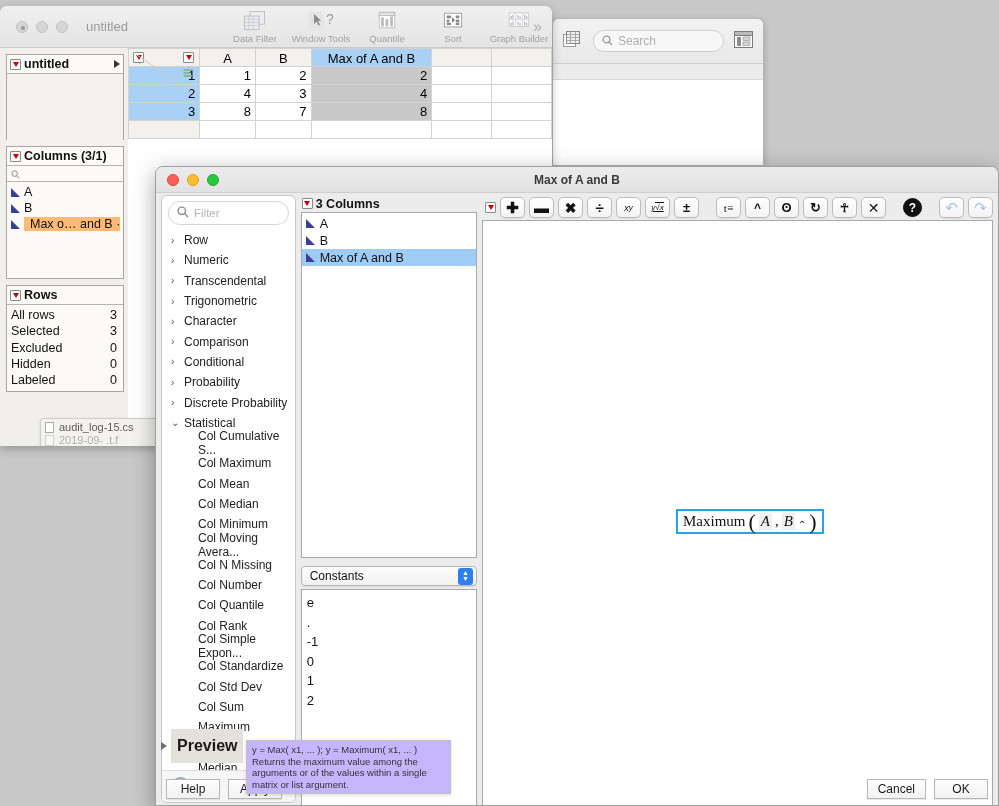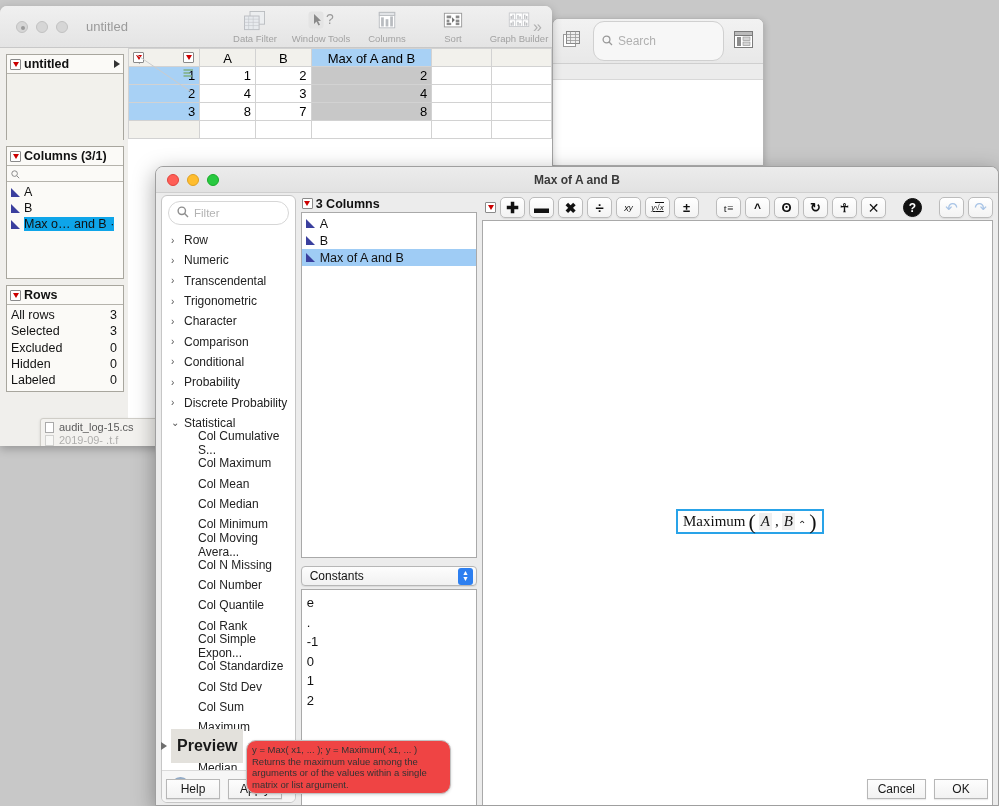--- a/index.html
+++ b/index.html
@@ -22,21 +22,21 @@
     background:#f6f6f6; border:1px solid #b6b6b6;
     border-radius:7px 7px 0 0; overflow:hidden;
     box-shadow:0 2px 7px rgba(0,0,0,0.20);
   }
   .bgwin-toolbar {
     height:45px; background:linear-gradient(#f2f2f2,#e8e8e8);
     border-bottom:1px solid #cfcfcf;
     display:flex; align-items:center; padding:0 10px; gap:10px;
   }
   .bg-searchbox {
-    flex:1; height:40px; border:1px solid #d0d0d0; border-radius:11px;
+    flex:1; height:22px; border:1px solid #d0d0d0; border-radius:11px;
     background:#f7f7f7; display:flex; align-items:center; padding:0 8px; gap:5px;
   }
   .bg-searchbox .ph { color:#b0b0b0; font-size:12px; }
   .bgwin-strip { height:16px; background:#ececec; border-bottom:1px solid #d8d8d8; }
   .bgwin-body { background:#fff; height:100%; }
 
   
   .mainwin {
     position:absolute; left:0px; top:6px; width:552px; height:440px;
     background:#f0efec;
@@ -96,21 +96,21 @@
   .untitled-panel { height:86px; background:#f2f1ec; }
   .untitled-body { height:100%; background:#f2f1ec; }
 
   .cols-panel .search-row {
     border-bottom:1px solid #b5b3ac; height:16px; display:flex;
     align-items:center; padding-left:4px; background:#fbfaf7;
   }
   .cols-list { background:#fbfaf7; height:96px; padding:2px 0 0 2px; }
   .col-item { display:flex; align-items:center; gap:4px; font-size:12.5px;
               color:#111; padding:1px 2px; }
-  .col-item.sel .nm { background:#0ea5e9; }
+  .col-item.sel .nm { background:#fdba74;padding-left:6px; }
   .bluetri {
     width:0;height:0;flex:0 0 auto;
     border-left:9px solid #3a3f9e; border-top:9px solid transparent;
   }
   .rows-panel .row-line {
     display:flex; justify-content:space-between; font-size:12.5px;
     padding:0px 6px 0 4px; color:#111; line-height:16.3px;
   }
 
   .dt-grid { flex:1; background:#fff; position:relative; overflow:hidden; }
@@ -271,21 +271,21 @@
     border:1px solid #b7b7b7; border-radius:0;
     display:flex;align-items:center;justify-content:center;
     font-size:12px; color:#1a1a1a; padding:0 10px;
     box-shadow:0 1px 1px rgba(0,0,0,0.08);
   }
   .spacer { flex:1; }
 
   
   .tooltip {
     position:absolute; left:90px; top:573px; width:205px;
-    background:#ef4444; border:1px solid #c2c2c2; border-radius:10px;
+    background:#c4b5fd; border:1px solid #c2c2c2; border-radius:0;
     font-size:9.5px; color:#333; padding:3px 5px; line-height:11.5px;
     box-shadow:0 1px 3px rgba(0,0,0,0.15); z-index:30;
   }
 </style>
 </head>
 <body>
 
 <div id="root">
   <div class="desktop"></div>
 
@@ -368,21 +368,21 @@
             <svg class="tbl-icon" viewBox="0 0 24 22">
               <rect x="3.5" y="1.5" width="17" height="17" fill="#fff" stroke="#b9bcc0"></rect>
               <rect x="3.5" y="1.5" width="17" height="3.5" fill="#e2e4e7" stroke="#b9bcc0"></rect>
               <g fill="#b9bcc0">
                 <rect x="5.5" y="7" width="3" height="10"></rect>
                 <rect x="10.5" y="9" width="3" height="8"></rect>
                 <rect x="15.5" y="6" width="3" height="11"></rect>
               </g>
             </svg>
           </span>
-          <span class="lbl">Columns</span>
+          <span class="lbl">Quantile</span>
         </div>
         <div class="tb-item">
           <span class="gl">
             <svg class="tbl-icon" viewBox="0 0 24 22">
               <rect x="2.5" y="2.5" width="19" height="15" fill="#fff" stroke="#9a9a9a"></rect>
               <g fill="#8a8a8a">
                 <rect x="5" y="5" width="5" height="3"></rect>
                 <rect x="5" y="9.5" width="3" height="3"></rect>
                 <rect x="5" y="13" width="5" height="2.5"></rect>
                 <rect x="15" y="5" width="4" height="3"></rect>

